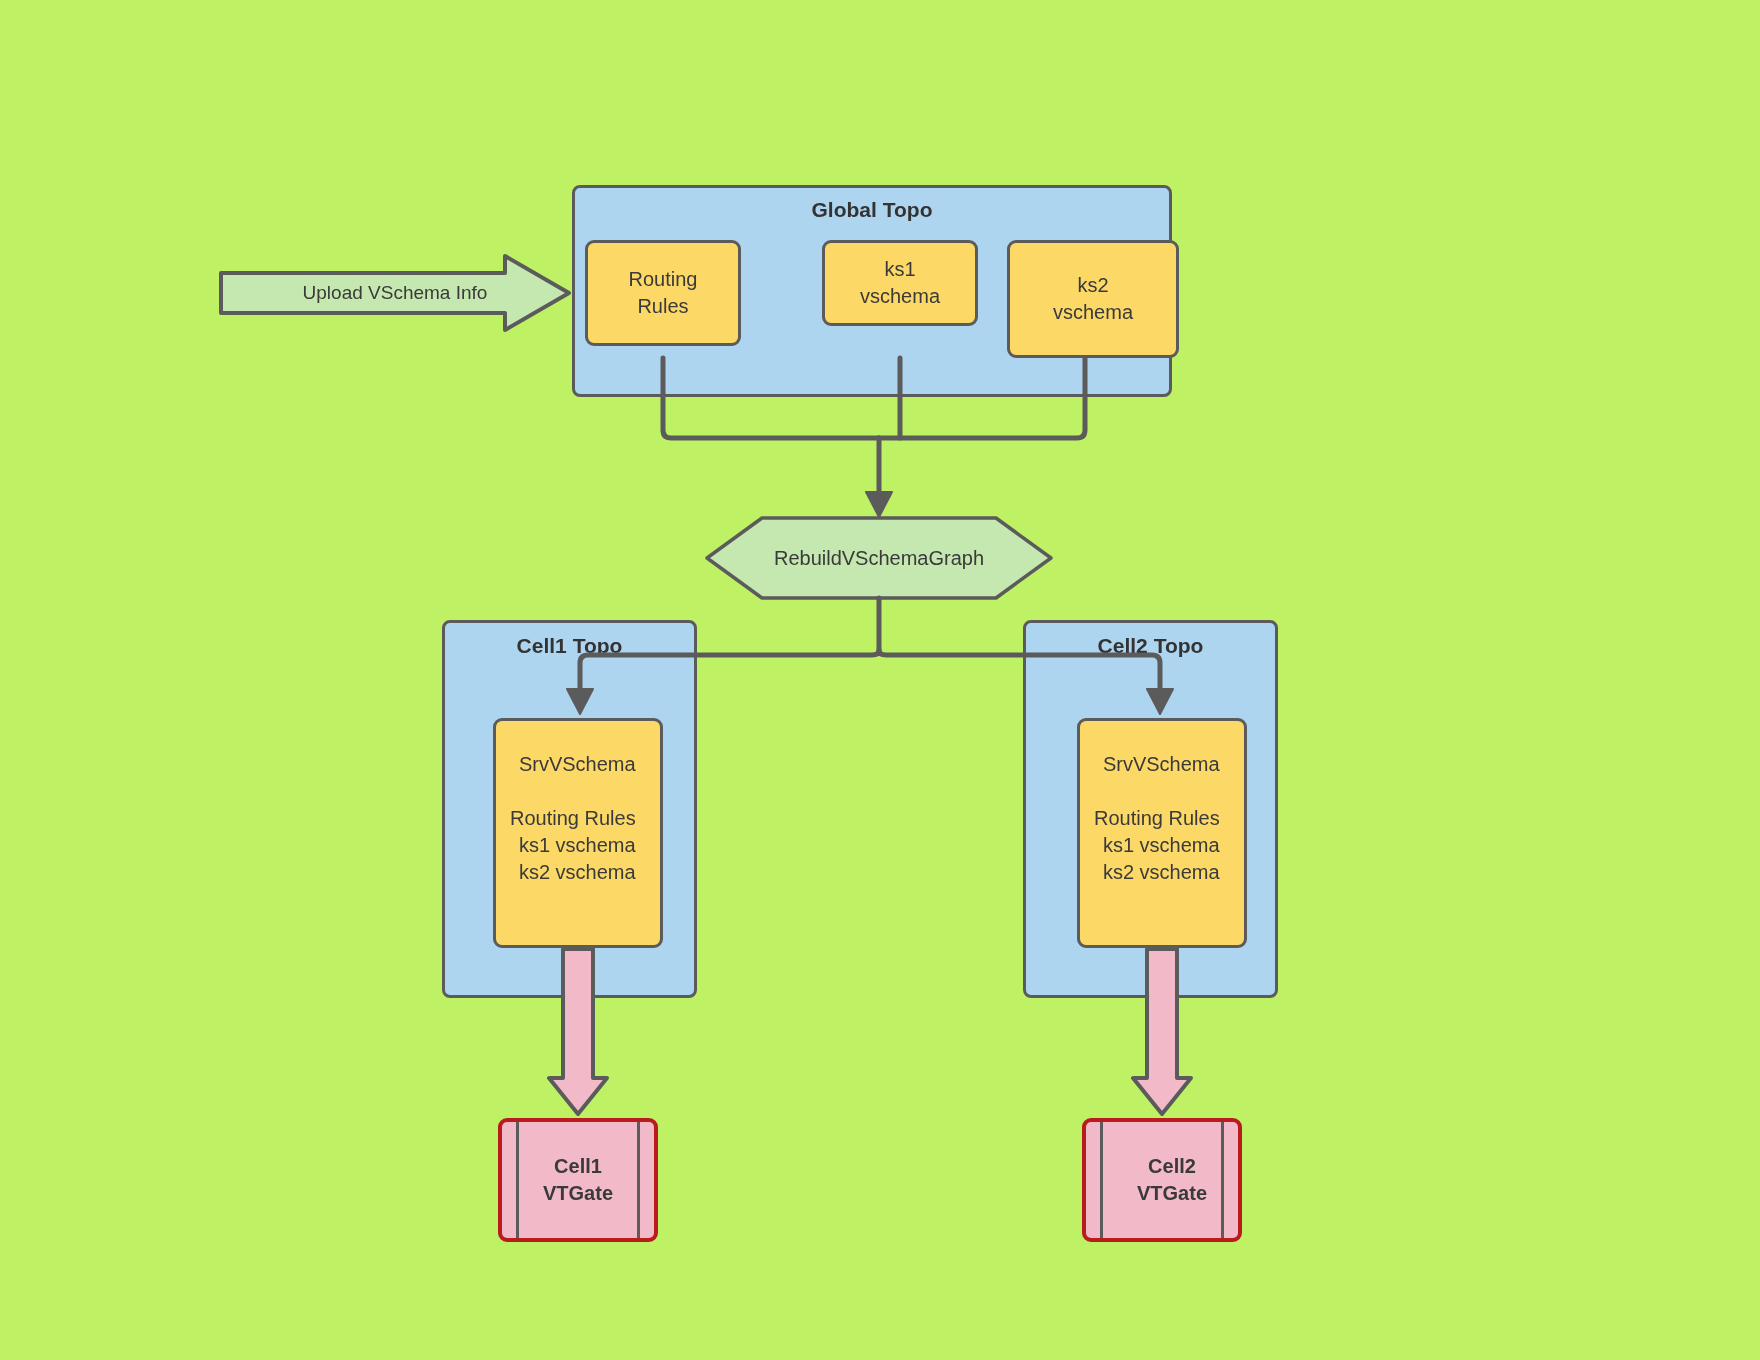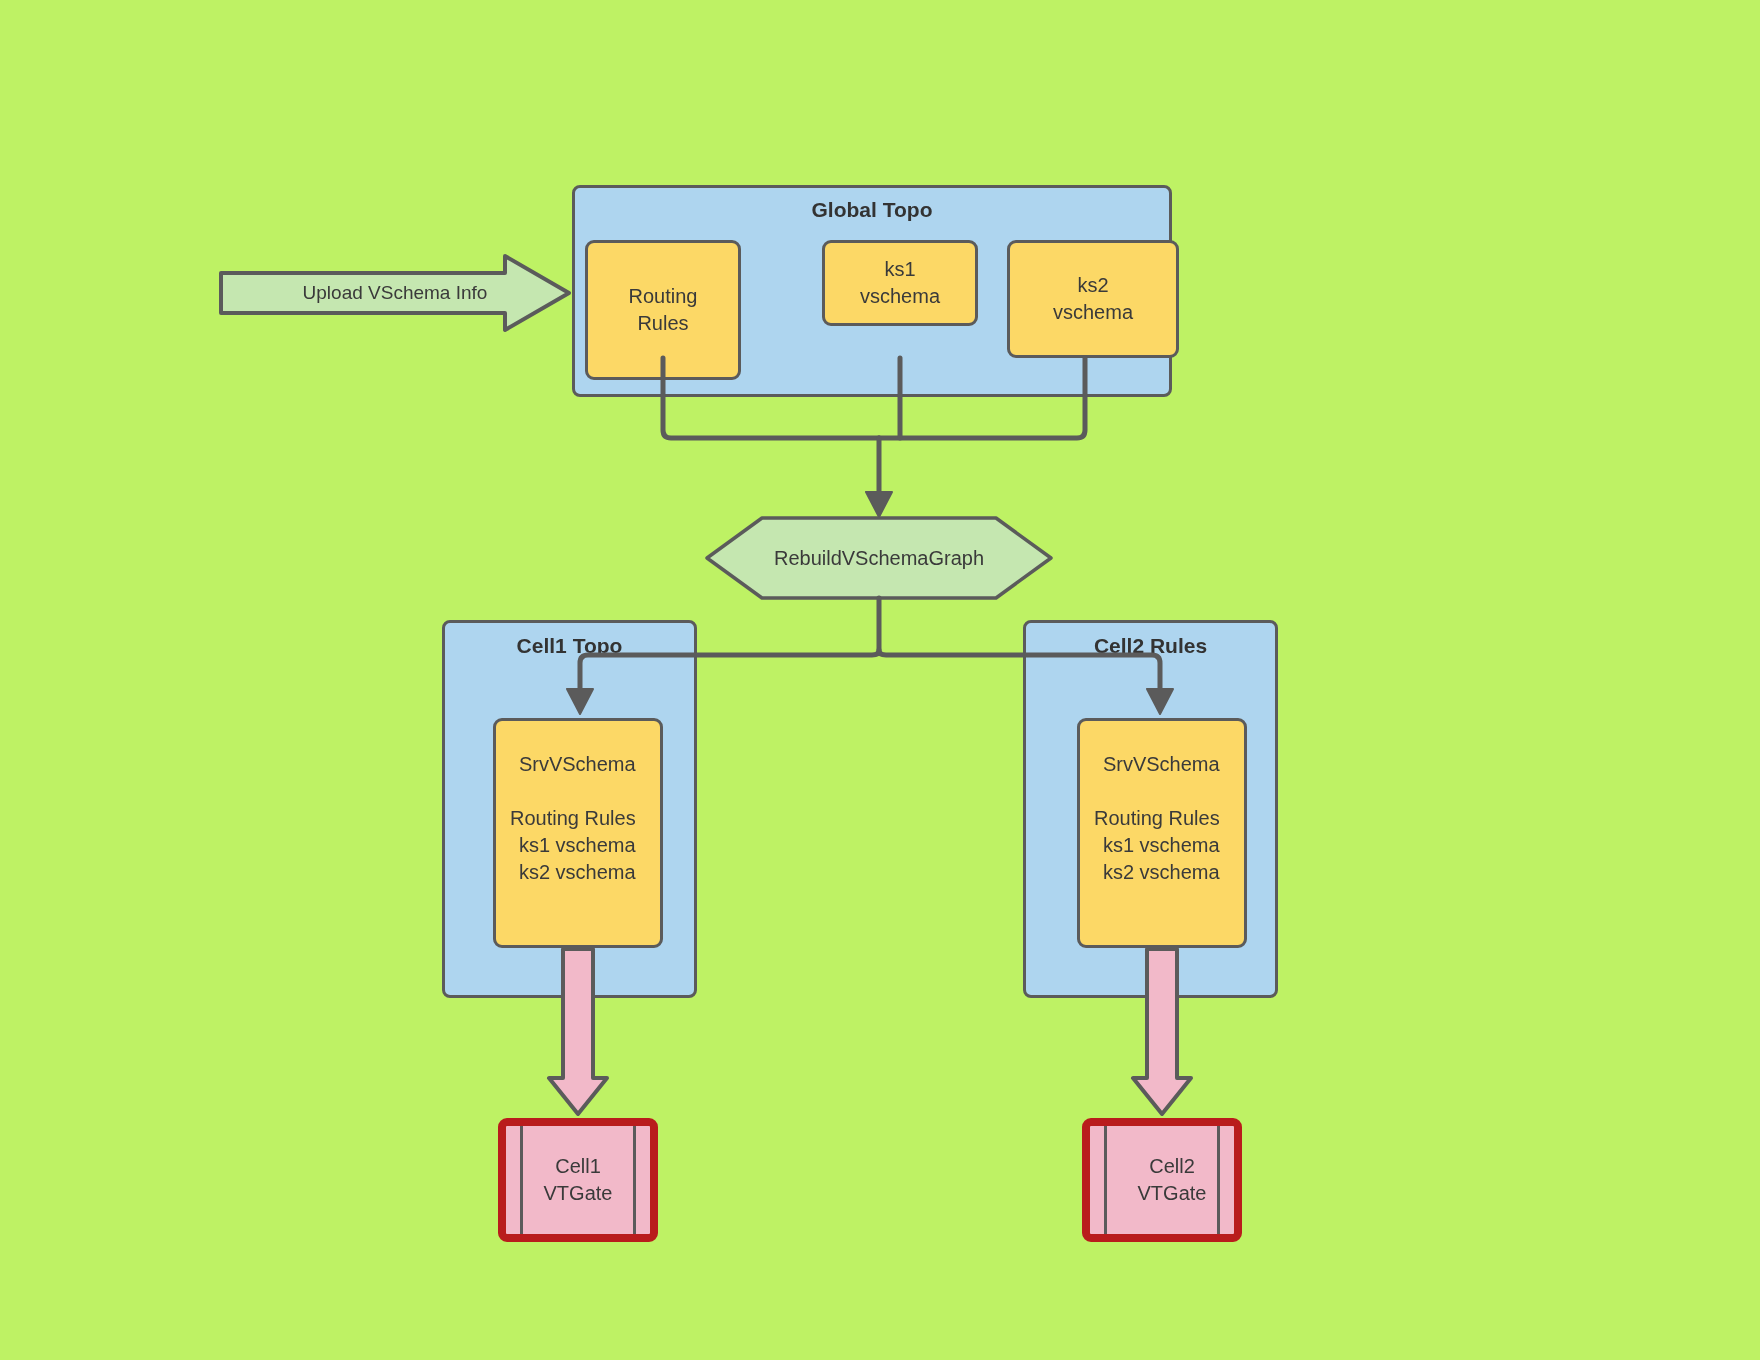--- a/index.html
+++ b/index.html
@@ -52,32 +52,33 @@
     align-items: flex-start;
     justify-content: flex-start;
     text-align: right;
     padding: 30px 12px 12px 14px;
   }
 
   
   .vtgate {
     position: absolute;
     background: #f2b9c9;
-    border: 8px solid #b91c1c;
+    border: 4px solid #b91c1c;
     border-radius: 9px;
     box-sizing: border-box;
     z-index: 2;
     display: flex;
     align-items: center;
     justify-content: center;
     text-align: center;
     font-size: 20px;
     line-height: 27px;
     color: #3a3a3a;
     white-space: pre-line;
+    font-weight: bold;
   }
   .vtgate::before, .vtgate::after {
     content: "";
     position: absolute;
     top: 0; bottom: 0;
     width: 3px;
     background: #5b5b5b;
   }
   .vtgate::before { left: 14px; }
   .vtgate::after  { right: 14px; }
@@ -104,38 +105,38 @@
 </style>
 </head>
 <body>
 
 <div class="canvas">
 
   <div class="topo-box" style="left:572px; top:185px; width:600px; height:212px;">
     <div class="topo-title" style="top:10px;">Global Topo</div>
   </div>
 
-  <div class="node" style="left:585px; top:240px; width:156px; height:140px;">Routing
+  <div class="node" style="left:585px; top:240px; width:156px; height:106px;">Routing
 Rules</div>
   <div class="node" style="left:822px; top:240px; width:156px; height:86px;">ks1
 vschema</div>
   <div class="node" style="left:1007px; top:240px; width:172px; height:118px;">ks2
 vschema</div>
 
   <div class="topo-box" style="left:442px; top:620px; width:255px; height:378px;">
     <div class="topo-title" style="top:11px;">Cell1 Topo</div>
   </div>
   <div class="node left-text" style="left:493px; top:718px; width:170px; height:230px;">SrvVSchema
 
 Routing Rules
 ks1 vschema
 ks2 vschema</div>
 
   <div class="topo-box" style="left:1023px; top:620px; width:255px; height:378px;">
-    <div class="topo-title" style="top:11px;">Cell2 Rules</div>
+    <div class="topo-title" style="top:11px;">Cell2 Topo</div>
   </div>
   <div class="node left-text" style="left:1077px; top:718px; width:170px; height:230px;">SrvVSchema
 
 Routing Rules
 ks1 vschema
 ks2 vschema</div>
 
   <div class="vtgate" style="left:498px; top:1118px; width:160px; height:124px;">Cell1
 VTGate</div>
   <div class="vtgate" style="left:1082px; top:1118px; width:160px; height:124px;padding-left:20px;">Cell2

